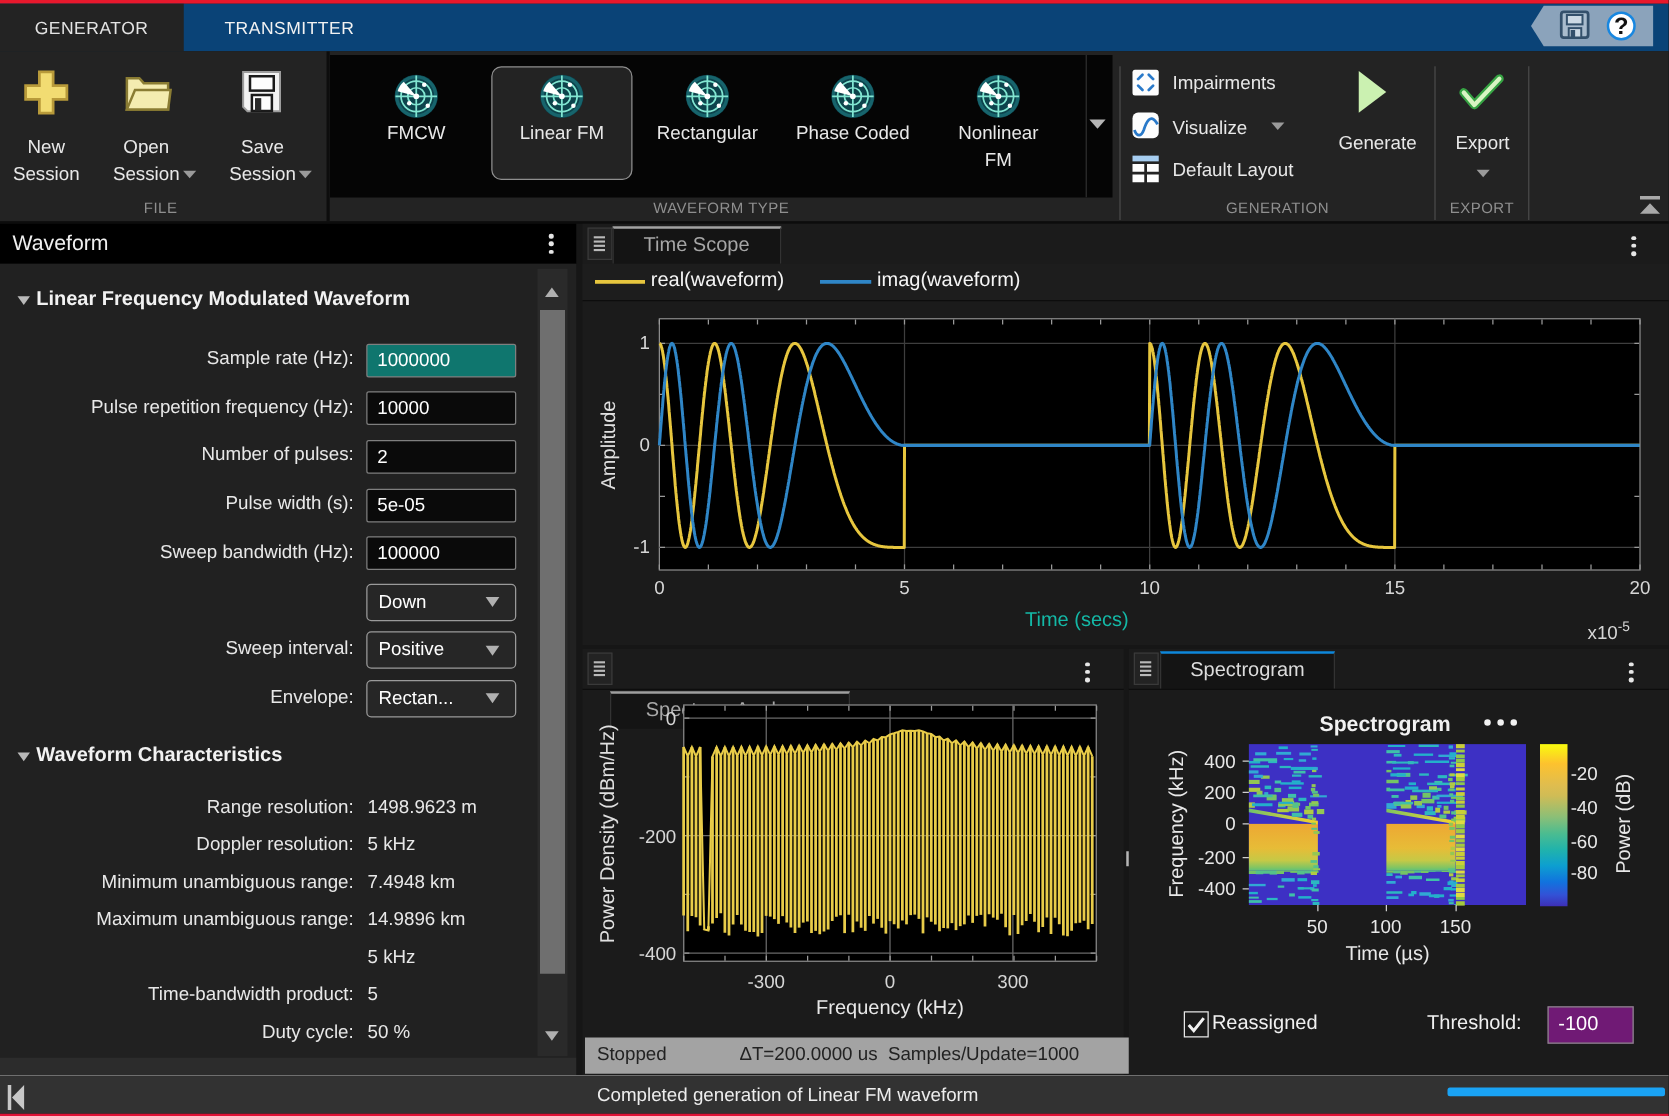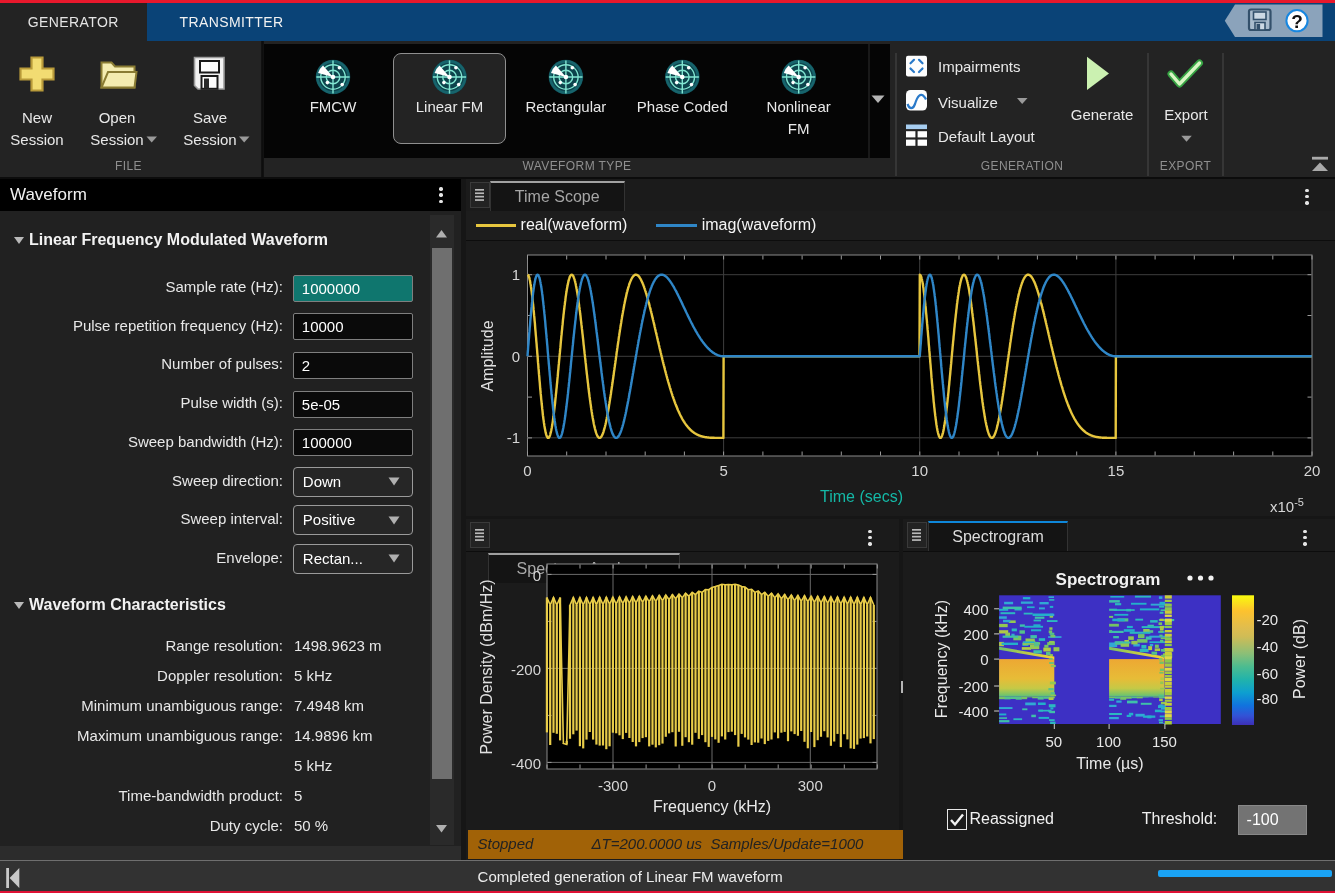--- a/index.html
+++ b/index.html
@@ -187,21 +187,20 @@
 <div class="abs" style="left:29px;top:231px;color:#f2f2f2;font-size:16px;font-weight:bold;">Linear Frequency Modulated Waveform</div>
     <div class="abs" style="left:292.8px;top:274.5px;width:120.7px;height:27px;background:#0f766e;border:1px solid #7f7f7f;border-radius:2px;color:#fff;font-size:15px;line-height:25px;padding-left:8px;">1000000</div>
     <div class="abs lbl" style="left:0;top:316.7px;width:283px;text-align:right;">Pulse repetition frequency (Hz):</div>
     <div class="abs" style="left:292.8px;top:313.2px;width:120.7px;height:27px;background:#0a0a0a;border:1px solid #7f7f7f;border-radius:2px;color:#fff;font-size:15px;line-height:25px;padding-left:8px;">10000</div>
     <div class="abs lbl" style="left:0;top:355.4px;width:283px;text-align:right;">Number of pulses:</div>
     <div class="abs" style="left:292.8px;top:351.9px;width:120.7px;height:27px;background:#0a0a0a;border:1px solid #7f7f7f;border-radius:2px;color:#fff;font-size:15px;line-height:25px;padding-left:8px;">2</div>
     <div class="abs lbl" style="left:0;top:394.1px;width:283px;text-align:right;">Pulse width (s):</div>
     <div class="abs" style="left:292.8px;top:390.6px;width:120.7px;height:27px;background:#0a0a0a;border:1px solid #7f7f7f;border-radius:2px;color:#fff;font-size:15px;line-height:25px;padding-left:8px;">5e-05</div>
     <div class="abs lbl" style="left:0;top:432.8px;width:283px;text-align:right;">Sweep bandwidth (Hz):</div>
     <div class="abs" style="left:292.8px;top:429.3px;width:120.7px;height:27px;background:#0a0a0a;border:1px solid #7f7f7f;border-radius:2px;color:#fff;font-size:15px;line-height:25px;padding-left:8px;">100000</div>
-    <div class="abs lbl" style="left:0;top:471.5px;width:283px;text-align:right;">Sweep direction:</div>
     <div class="abs" style="left:292.8px;top:466.5px;width:120.7px;height:30px;background:#262626;border:1px solid #9a9a9a;border-radius:4px;color:#fff;font-size:15px;line-height:28px;padding-left:9px;">Down</div>
 <svg class="abs" style="left:387.5px;top:477.0px;" width="12" height="9">
       <polygon points="0.5,0.5 11.5,0.5 6,8.5" fill="#b0b0b0"></polygon>
     </svg>
     <div class="abs lbl" style="left:0;top:510.2px;width:283px;text-align:right;">Sweep interval:</div>
     <div class="abs" style="left:292.8px;top:505.2px;width:120.7px;height:30px;background:#262626;border:1px solid #9a9a9a;border-radius:4px;color:#fff;font-size:15px;line-height:28px;padding-left:9px;">Positive</div>
 <svg class="abs" style="left:387.5px;top:515.7px;" width="12" height="9">
       <polygon points="0.5,0.5 11.5,0.5 6,8.5" fill="#b0b0b0"></polygon>
     </svg>
     <div class="abs lbl" style="left:0;top:548.9px;width:283px;text-align:right;">Envelope:</div>
@@ -494,21 +493,21 @@
 <polyline points="546.9,597.5 550.2,605.0 553.5,597.6 556.8,605.1 560.1,597.6 563.4,743.5 566.7,744.4 570.0,605.1 573.3,597.6 576.6,605.0 579.9,597.5 583.2,605.0 586.5,597.5 589.8,604.8 593.1,597.4 596.4,604.7 599.7,597.3 603.0,604.5 606.3,597.2 609.6,604.3 612.9,597.1 616.2,604.0 619.5,596.9 622.8,603.7 626.1,596.8 629.4,603.3 632.7,596.6 636.0,602.9 639.3,596.3 642.6,602.4 645.9,596.1 649.2,601.9 652.5,595.8 655.8,601.3 659.2,595.4 662.5,600.6 665.8,595.0 669.1,599.8 672.4,594.6 675.7,598.8 679.0,594.0 682.3,597.7 685.6,593.3 688.9,596.3 692.2,592.4 695.5,594.6 698.8,591.2 702.1,592.4 705.4,589.6 708.7,589.7 712.0,587.5 715.3,586.6 718.6,585.5 721.9,584.3 725.2,584.7 728.5,584.6 731.8,584.7 735.1,584.3 738.4,585.1 741.7,586.6 745.0,587.1 748.3,589.7 751.6,589.3 754.9,592.4 758.2,591.0 761.5,594.6 764.8,592.3 768.2,596.3 771.5,593.2 774.8,597.7 778.1,593.9 781.4,598.8 784.7,594.5 788.0,599.8 791.3,595.0 794.6,600.6 797.9,595.4 801.2,601.3 804.5,595.7 807.8,601.9 811.1,596.1 814.4,602.4 817.7,596.3 821.0,602.9 824.3,596.6 827.6,603.3 830.9,596.8 834.2,603.7 837.5,596.9 840.8,604.0 844.1,597.1 847.4,604.3 850.7,597.2 854.0,604.5 857.3,597.3 860.6,604.7 863.9,597.4 867.2,604.8 870.5,597.5 873.8,605.0" fill="none" stroke="#e8cc49" stroke-width="1.6"></polyline>
 </svg>
 <div class="abs" style="left:496px;top:566.5px;width:45px;text-align:right;color:#d6d6d6;font-size:15px;">0</div>
 <div class="abs" style="left:496px;top:660.5px;width:45px;text-align:right;color:#d6d6d6;font-size:15px;">-200</div>
 <div class="abs" style="left:496px;top:754.5px;width:45px;text-align:right;color:#d6d6d6;font-size:15px;">-400</div>
 <div class="abs" style="left:396.5px;top:658px;width:180px;text-align:center;color:#e0e0e0;font-size:16px;transform:rotate(-90deg);white-space:nowrap;">Power Density (dBm/Hz)</div>
 <div class="abs" style="left:583px;top:776.5px;width:60px;text-align:center;color:#d6d6d6;font-size:15px;">-300</div>
 <div class="abs" style="left:682px;top:776.5px;width:60px;text-align:center;color:#d6d6d6;font-size:15px;">0</div>
 <div class="abs" style="left:780.3px;top:776.5px;width:60px;text-align:center;color:#d6d6d6;font-size:15px;">300</div>
 <div class="abs" style="left:612px;top:798px;width:200px;text-align:center;color:#e8e8e8;font-size:16px;">Frequency (kHz)</div>
-<div class="abs" style="left:467.5px;top:829.5px;width:457px;height:29px;background:#a16207;overflow:hidden;white-space:nowrap;font-style:italic;">
+<div class="abs" style="left:467.5px;top:829.5px;width:457px;height:29px;background:#a3a3a3;overflow:hidden;white-space:nowrap;">
 <span style="position:absolute;left:10px;top:5px;color:#222;font-size:15px;">Stopped</span>
 <span style="position:absolute;left:124px;top:5px;color:#222;font-size:15px;">ΔT=200.0000 us&nbsp;&nbsp;Samples/Update=1000</span>
 </div>
 
 <div class="abs" style="left:902.5px;top:518.5px;width:432.5px;height:341.5px;background:#1b1b1b;"></div>
 <div class="abs" style="left:906.5px;top:522px;width:20.5px;height:25.5px;background:#232323;border:1px solid #3a3a3a;"></div>
 <svg class="abs" style="left:911px;top:528px;" width="12" height="14">
       <rect x="1" y="1.0" width="9" height="1.7" fill="#b9b9b9"></rect>
       <rect x="1" y="4.4" width="9" height="1.7" fill="#b9b9b9"></rect>
       <rect x="1" y="7.8" width="9" height="1.7" fill="#b9b9b9"></rect>
@@ -832,21 +831,21 @@
 <div class="abs" style="left:1256.5px;top:637.8px;color:#e8e8e8;font-size:15px;">-40</div>
 <div class="abs" style="left:1256.5px;top:664.8px;color:#e8e8e8;font-size:15px;">-60</div>
 <div class="abs" style="left:1256.5px;top:689.8px;color:#e8e8e8;font-size:15px;">-80</div>
 <div class="abs" style="left:1222px;top:650px;width:156px;text-align:center;color:#e8e8e8;font-size:16px;transform:rotate(-90deg);white-space:nowrap;">Power (dB)</div>
 <div class="abs" style="left:946.5px;top:809px;width:20px;height:21px;background:#1b1b1b;border:1.5px solid #e8e8e8;"></div>
 <svg class="abs" style="left:949px;top:812px;" width="16" height="15">
       <path d="M2 8 L6 12.5 L14 2.5" fill="none" stroke="#f2f2f2" stroke-width="2.4"></path>
     </svg>
 <div class="abs" style="left:969.5px;top:810px;color:#f0f0f0;font-size:16px;">Reassigned</div>
 <div class="abs" style="left:1141.7px;top:810px;color:#f0f0f0;font-size:16px;">Threshold:</div>
-<div class="abs" style="left:1237.6px;top:804.5px;width:69px;height:30px;background:#737373;border:1px solid #888;color:#fff;font-size:16px;line-height:28px;padding-left:8px;">-100</div>
+<div class="abs" style="left:1237.6px;top:804.5px;width:69px;height:30px;background:#701a75;border:1px solid #888;color:#fff;font-size:16px;line-height:28px;padding-left:8px;">-100</div>
 
 <div class="abs" style="left:900.5px;top:681px;width:2.5px;height:12px;background:#b5b5b5;"></div>
 <div class="abs" style="left:0;top:860px;width:1335px;height:1px;background:#6f6f6f;"></div>
 <div class="abs" style="left:0;top:861px;width:1335px;height:30px;background:#323232;"></div>
 <svg class="abs" style="left:5px;top:867px;" width="18" height="22">
 <rect x="1.2" y="1" width="2.8" height="20" fill="#c8c8c8"></rect>
 <polygon points="14.3,1 14.3,21 4.6,11" fill="#c8c8c8"></polygon>
 </svg>
 <div class="abs" style="left:477.6px;top:868px;color:#ededed;font-size:15px;">Completed generation of Linear FM waveform</div>
 <div class="abs" style="left:1158px;top:869.5px;width:174px;height:7.5px;background:#1aa3f5;border-radius:2px;"></div>

